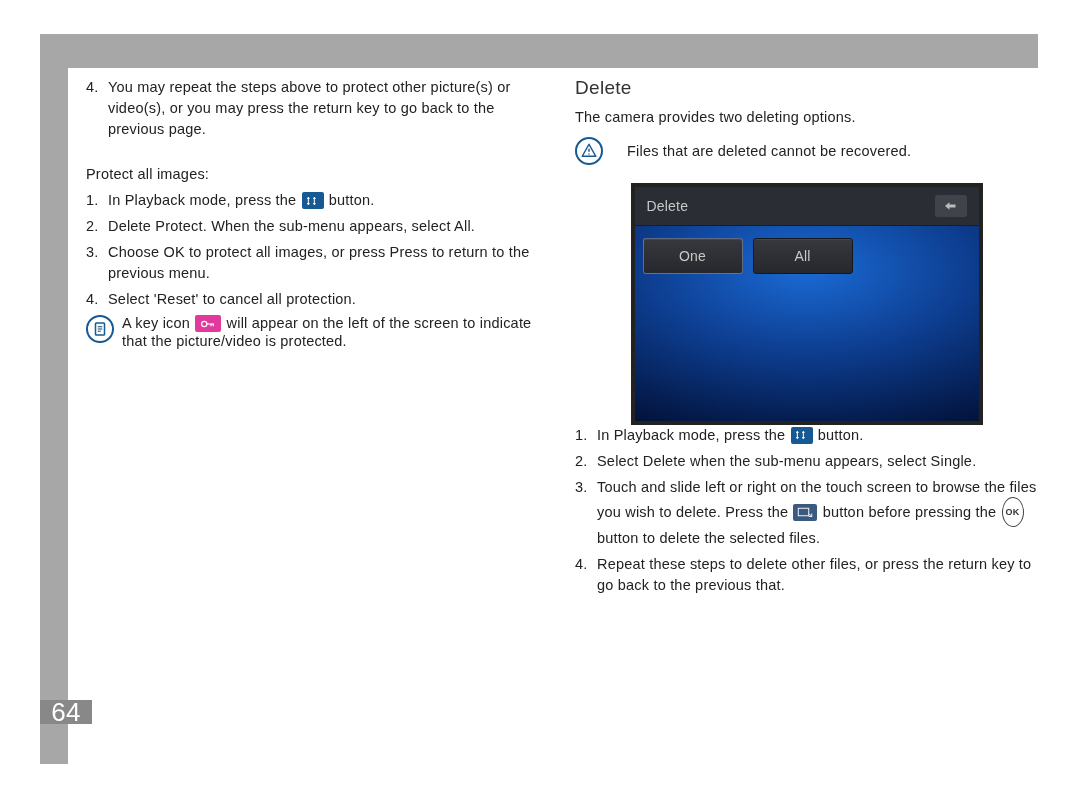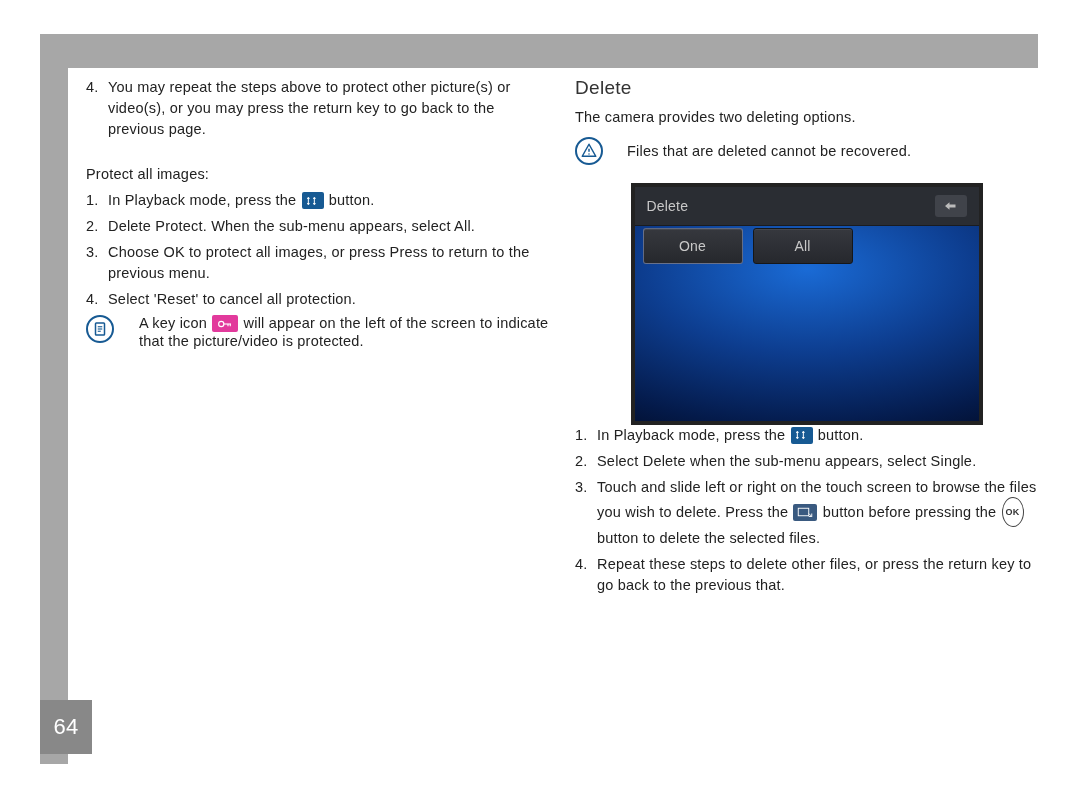--- a/index.html
+++ b/index.html
@@ -28,24 +28,24 @@
     top: 34px;
     width: 28px;
     height: 730px;
     background: #a7a7a7;
   }
   .page-num {
     position: absolute;
     left: 40px;
     top: 700px;
     width: 52px;
-    height: 54px;
+    height: 24px;
     background: #888888;
     color: #fff;
-    font-size: 22px;
+    font-size: 26px;
     display: flex;
     align-items: center;
     justify-content: center;
     font-weight: 400;
   }
   .content {
     position: absolute;
     left: 86px;
     top: 77px;
     width: 952px;
@@ -80,21 +80,21 @@
   ol li::before {
     content: counter(item) ".";
     position: absolute;
     left: 0;
     top: 0;
   }
   ol.continue { counter-reset: item 3; }
   .note-row {
     display: flex;
     align-items: flex-start;
-    gap: 25px;
+    gap: 8px;
   }
   .warn-row {
     display: flex;
     align-items: center;
     gap: 24px;
     margin: 10px 0 18px 0;
   }
   .circle-icon {
     width: 28px; height: 28px;
     border: 2px solid #175a93;
@@ -191,21 +191,21 @@
   .cam-back {
     width: 32px; height: 22px;
     background: #40434a;
     border-radius: 3px;
     display: flex;
     align-items: center;
     justify-content: center;
     color: #bbb;
   }
   .cam-body {
-    padding: 2px 8px;
+    padding: 12px 8px;
     display: flex;
     gap: 10px;
   }
   .cam-btn {
     background: linear-gradient(#36383e, #26282d);
     border: 1px solid #15171a;
     border-radius: 3px;
     padding: 9px 0;
     width: 100px;
     text-align: center;

